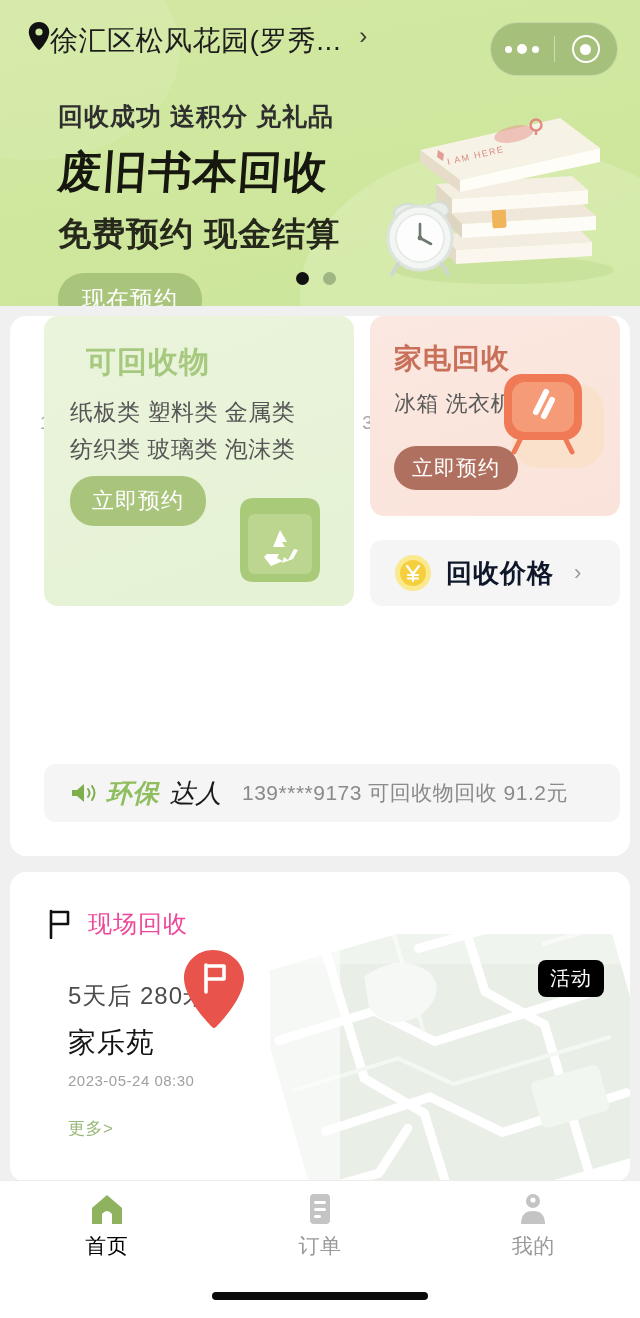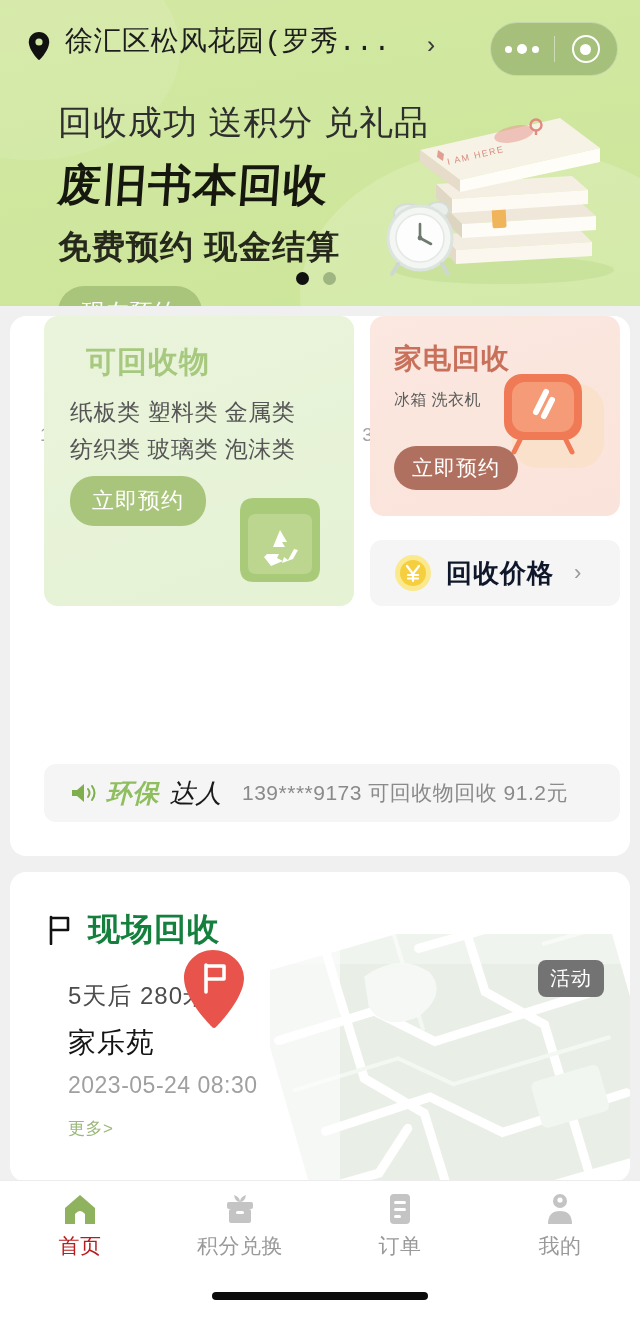--- a/index.html
+++ b/index.html
@@ -23,21 +23,21 @@
     background: rgba(255,255,255,0.16);
   }
   .hero-blob2 {
     position: absolute; left: -120px; top: -60px;
     width: 300px; height: 220px; border-radius: 50%;
     background: rgba(255,255,255,0.10);
   }
 
   .locbar {
     position: absolute; top: 22px; left: 28px;
-    display: flex; align-items: flex-end; gap: 15px; z-index: 6; font-family: Liberation Mono, monospace;
+    display: flex; align-items: flex-start; gap: 0; z-index: 6;
   }
   .pin-icon { width: 22px; height: 28px; display: block; }
   .loc-text { font-size: 28px; color: #1d1d1d; letter-spacing: .5px; font-weight: 400; }
   .loc-arrow { font-size: 24px; color: #3a3a3a; margin-left: 18px; }
 
   .capsule {
     position: absolute; top: 22px; right: 22px;
     width: 128px; height: 54px; border-radius: 27px;
     background: rgba(108,138,74,0.42);
     border: 1px solid rgba(255,255,255,0.35);
@@ -49,21 +49,21 @@
   .cap-div { width: 1px; height: 26px; background: rgba(255,255,255,0.45); }
   .cap-right { flex: 1; display: flex; align-items: center; justify-content: center; }
   .cap-target {
     width: 28px; height: 28px; border-radius: 50%;
     border: 2.5px solid #fff; display: flex; align-items: center; justify-content: center;
   }
   .cap-target i { width: 11px; height: 11px; border-radius: 50%; background: #fff; display: block; }
 
   
   .banner-txt { position: absolute; left: 58px; top: 100px; z-index: 5; }
-  .b-line1 { font-size: 34px; color: #2e2e2e; letter-spacing: 1px; }
+  .b-line1 { font-size: 25px; color: #2e2e2e; letter-spacing: 1px; font-weight: bold; }
   .b-title {
     font-size: 44px; font-weight: 700; color: #16180f; letter-spacing: 1px;
     margin-top: 10px; font-family: "DejaVu Sans", sans-serif; transform: skewX(-4deg);
   }
   .b-line2 { font-size: 33px; font-weight: 700; color: #26281c; margin-top: 10px; letter-spacing: 1px; }
   .b-btn {
     margin-top: 16px; display: inline-block;
     background: #a9c47b; color: #fff; font-size: 23px;
     padding: 11px 24px; border-radius: 26px; letter-spacing: 1px;
   }
@@ -75,21 +75,21 @@
   
   .books { position: absolute; right: 6px; top: 92px; width: 270px; height: 200px; z-index: 4; }
 
   
   .card {
     position: absolute; left: 10px; width: 620px;
     background: #fff; border-radius: 16px;
   }
   #card-appoint { top: 316px; height: 540px; }
   .sec-head { display: flex; align-items: center; gap: 14px; padding: 36px 0 0 36px; }
-  .sec-title { font-size: 32px; font-weight: 700; color: #15803d; letter-spacing: 1px; }
+  .sec-title { font-size: 24px; font-weight: 400; color: #ec4899; letter-spacing: 1px; }
 
   .steps { display: flex; padding: 26px 28px 0 30px; }
   .step { font-size: 19px; color: #a4a4a4; }
   .step:nth-child(1) { width: 170px; }
   .step:nth-child(2) { width: 155px; }
   .step:nth-child(3) { width: 150px; }
 
   .recyc {
     position: absolute; left: 34px; top: 0; width: 310px; height: 290px;
     background: linear-gradient(160deg,#eaf4dc 0%, #e5f2d4 100%); border-radius: 14px;
@@ -102,21 +102,21 @@
     padding: 10px 22px; border-radius: 24px; letter-spacing: 1px;
   }
   .bin-wrap { position: absolute; right: 28px; bottom: 18px; width: 92px; height: 96px; }
 
   .appli {
     position: absolute; left: 360px; top: 0; width: 250px; height: 200px;
     background: linear-gradient(160deg,#fbe8e0 0%, #fae3da 100%); border-radius: 14px;
     overflow: hidden;
   }
   .appli-t { font-size: 28px; font-weight: 700; color: #c9705b; padding: 24px 0 0 24px; letter-spacing: 1px; }
-  .appli-l { font-size: 16px; color: #5a5a5a; padding: 10px 0 0 24px; line-height: 1.45; letter-spacing: .5px; font-family: Liberation Serif, serif; }
+  .appli-l { font-size: 22px; color: #5a5a5a; padding: 10px 0 0 24px; line-height: 1.45; letter-spacing: .5px; }
   .appli-btn {
     position: absolute; left: 24px; top: 130px;
     background: #b0705f; color: #fff; font-size: 21px;
     padding: 8px 18px; border-radius: 22px; letter-spacing: 1px;
   }
   .tv-wrap { position: absolute; right: 10px; top: 50px; width: 112px; height: 112px; }
 
   .price-row {
     position: absolute; left: 360px; top: 224px; width: 250px; height: 66px;
     background: #f5f5f5; border-radius: 12px; display: flex; align-items: center; gap: 14px; padding-left: 24px;
@@ -132,40 +132,40 @@
   .spk { width: 26px; height: 22px; }
   .eco-g { font-size: 26px; font-weight: 700; font-style: italic; color: #8fbe5e; letter-spacing: .5px; }
   .eco-b { font-size: 26px; font-weight: 400; font-style: italic; color: #1a1a1a; letter-spacing: .5px; }
   .eco-m { font-size: 21px; color: #8a8a8a; margin-left: 10px; letter-spacing: .5px; }
 
   
   #card-onsite { top: 872px; height: 310px; overflow: hidden; }
   .onsite-body { position: relative; height: 100%; }
   .os-meta { position: absolute; left: 58px; top: 108px; font-size: 24px; color: #4c4c4c; letter-spacing: 1px; }
   .os-name { position: absolute; left: 58px; top: 152px; font-size: 28px; color: #151515; letter-spacing: 1px; }
-  .os-time { position: absolute; left: 58px; top: 200px; font-size: 23px; color: #a0a0a0; letter-spacing: .5px; }
+  .os-time { position: absolute; left: 58px; top: 200px; font-size: 15px; color: #a0a0a0; letter-spacing: .5px; }
   .os-more { position: absolute; left: 58px; top: 245px; font-size: 17px; color: #9ab87a; letter-spacing: .5px; }
 
   .map-art { position: absolute; right: 0; top: 62px; width: 360px; height: 248px; overflow: hidden; }
   .badge-act {
     position: absolute; right: 26px; top: 88px; z-index: 8;
-    background: #737373; color: #fff; font-size: 20px;
+    background: #000000; color: #fff; font-size: 20px;
     padding: 5px 12px; border-radius: 8px; letter-spacing: 1px;
   }
   .map-pin { position: absolute; left: 172px; top: 78px; width: 62px; height: 78px; z-index: 7; }
 
   
   .tabbar {
     position: absolute; left: 0; bottom: 48px; width: 640px; height: 90px;
     background: #fff; display: flex; border-top: 1px solid #ececec;
   }
   .tab { flex: 1; display: flex; flex-direction: column; align-items: center; justify-content: center; gap: 6px; }
   .tab-ico { width: 34px; height: 34px; display: block; }
   .tab-lab { font-size: 21px; color: #9a9a9a; letter-spacing: .5px; }
-  .tab.active .tab-lab { color: #b91c1c; }
+  .tab.active .tab-lab { color: #000000; }
 
   .homebar {
     position: absolute; bottom: 18px; left: 50%; transform: translateX(-50%);
     width: 216px; height: 8px; border-radius: 4px; background: #0b0b0b;
   }
   .safe { position: absolute; left:0; bottom: 0; width: 640px; height: 48px; background: #fff; }
 </style>
 </head>
 <body>
 
@@ -365,29 +365,20 @@
   <div class="tabbar">
     <div class="tab active">
       <svg class="tab-ico" viewBox="0 0 34 34">
         <path d="M17 3 L32 16 L32 32 L2 32 L2 16 Z" fill="#8fb25f"></path>
         <path d="M12 32 L12 22 Q17 16 22 22 L22 32 Z" fill="#fff"></path>
       </svg>
       <span class="tab-lab">首页</span>
     </div>
     <div class="tab">
       <svg class="tab-ico" viewBox="0 0 34 34">
-        <path d="M11 3 Q17 5 17 10 Q12 10 11 3 Z M23 3 Q17 5 17 10 Q22 10 23 3 Z" fill="#c4c4c4"></path>
-        <rect x="4" y="10" width="26" height="7" rx="2" fill="#c4c4c4"></rect>
-        <rect x="6" y="17" width="22" height="14" rx="2" fill="#c4c4c4"></rect>
-        <rect x="13" y="19" width="8" height="3" rx="1.5" fill="#fff"></rect>
-      </svg>
-      <span class="tab-lab">积分兑换</span>
-    </div>
-    <div class="tab">
-      <svg class="tab-ico" viewBox="0 0 34 34">
         <rect x="7" y="2" width="20" height="30" rx="4" fill="#c4c4c4"></rect>
         <rect x="11" y="9" width="12" height="3" rx="1.5" fill="#fff"></rect>
         <rect x="11" y="16" width="12" height="3" rx="1.5" fill="#fff"></rect>
         <rect x="11" y="23" width="7" height="3" rx="1.5" fill="#fff"></rect>
       </svg>
       <span class="tab-lab">订单</span>
     </div>
     <div class="tab">
       <svg class="tab-ico" viewBox="0 0 34 34">
         <circle cx="17" cy="9" r="7" fill="#c4c4c4"></circle>

